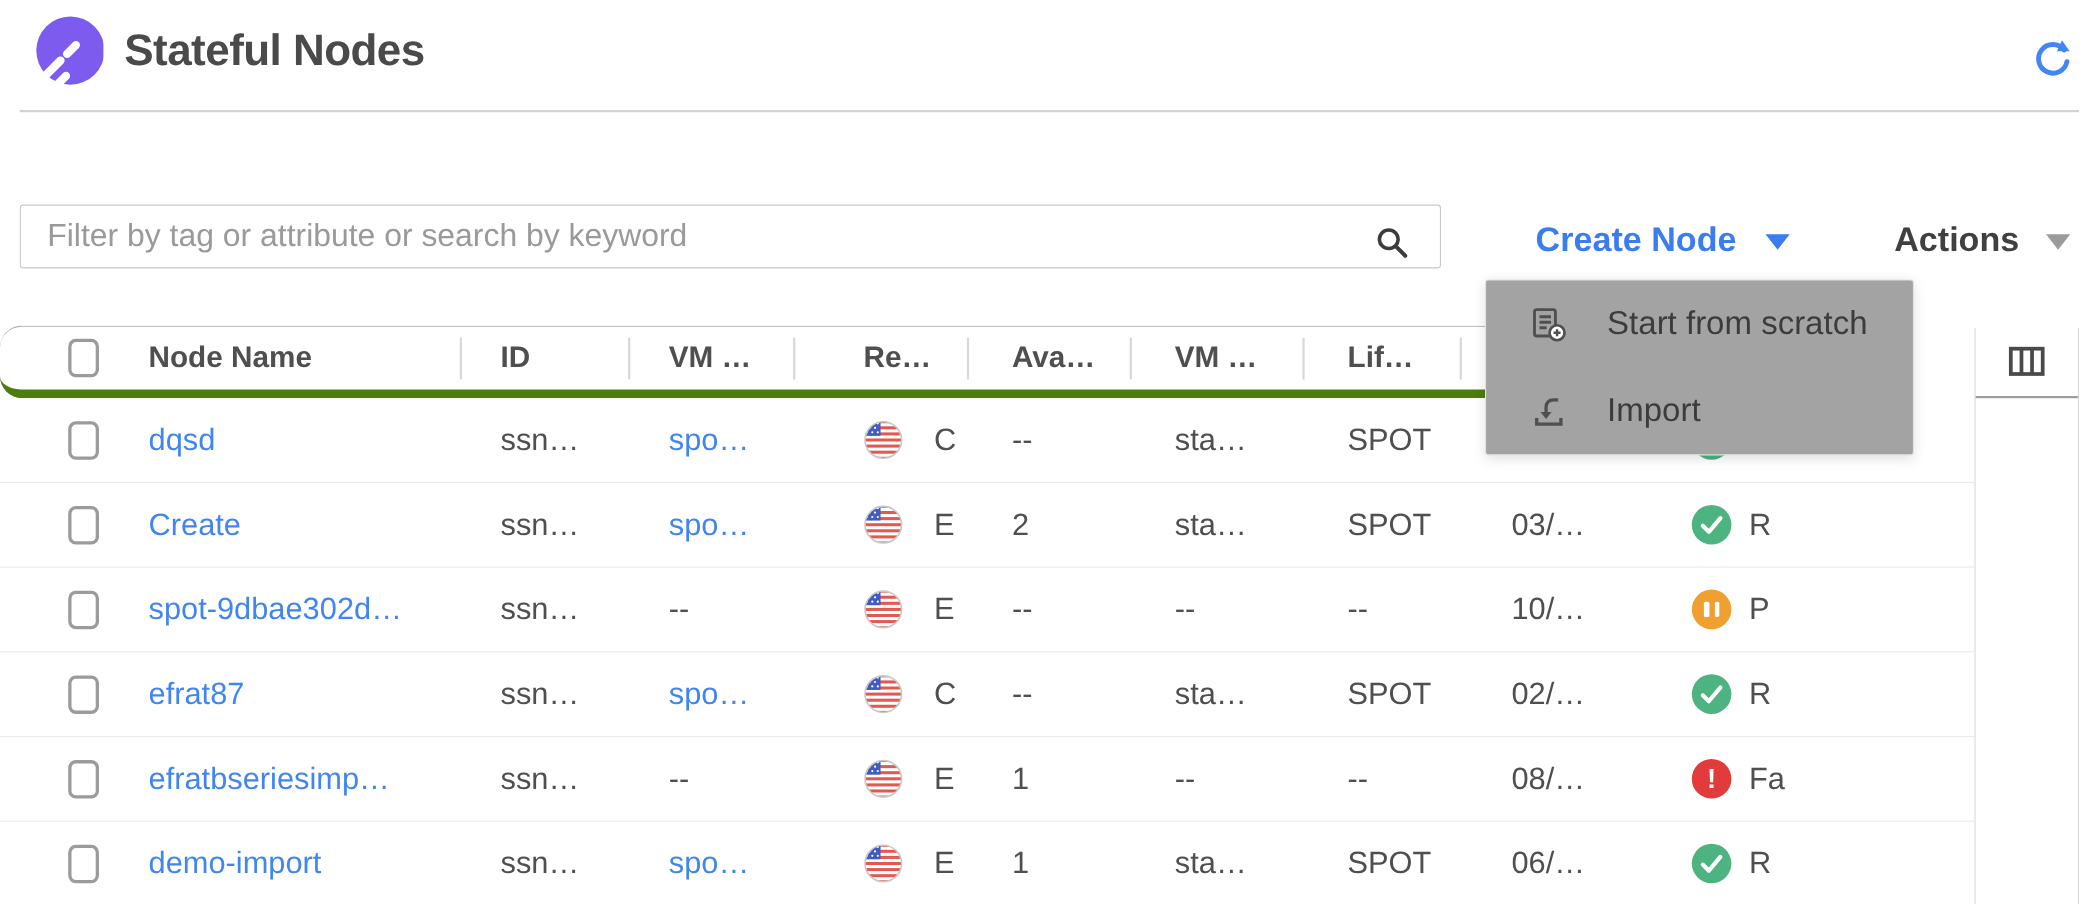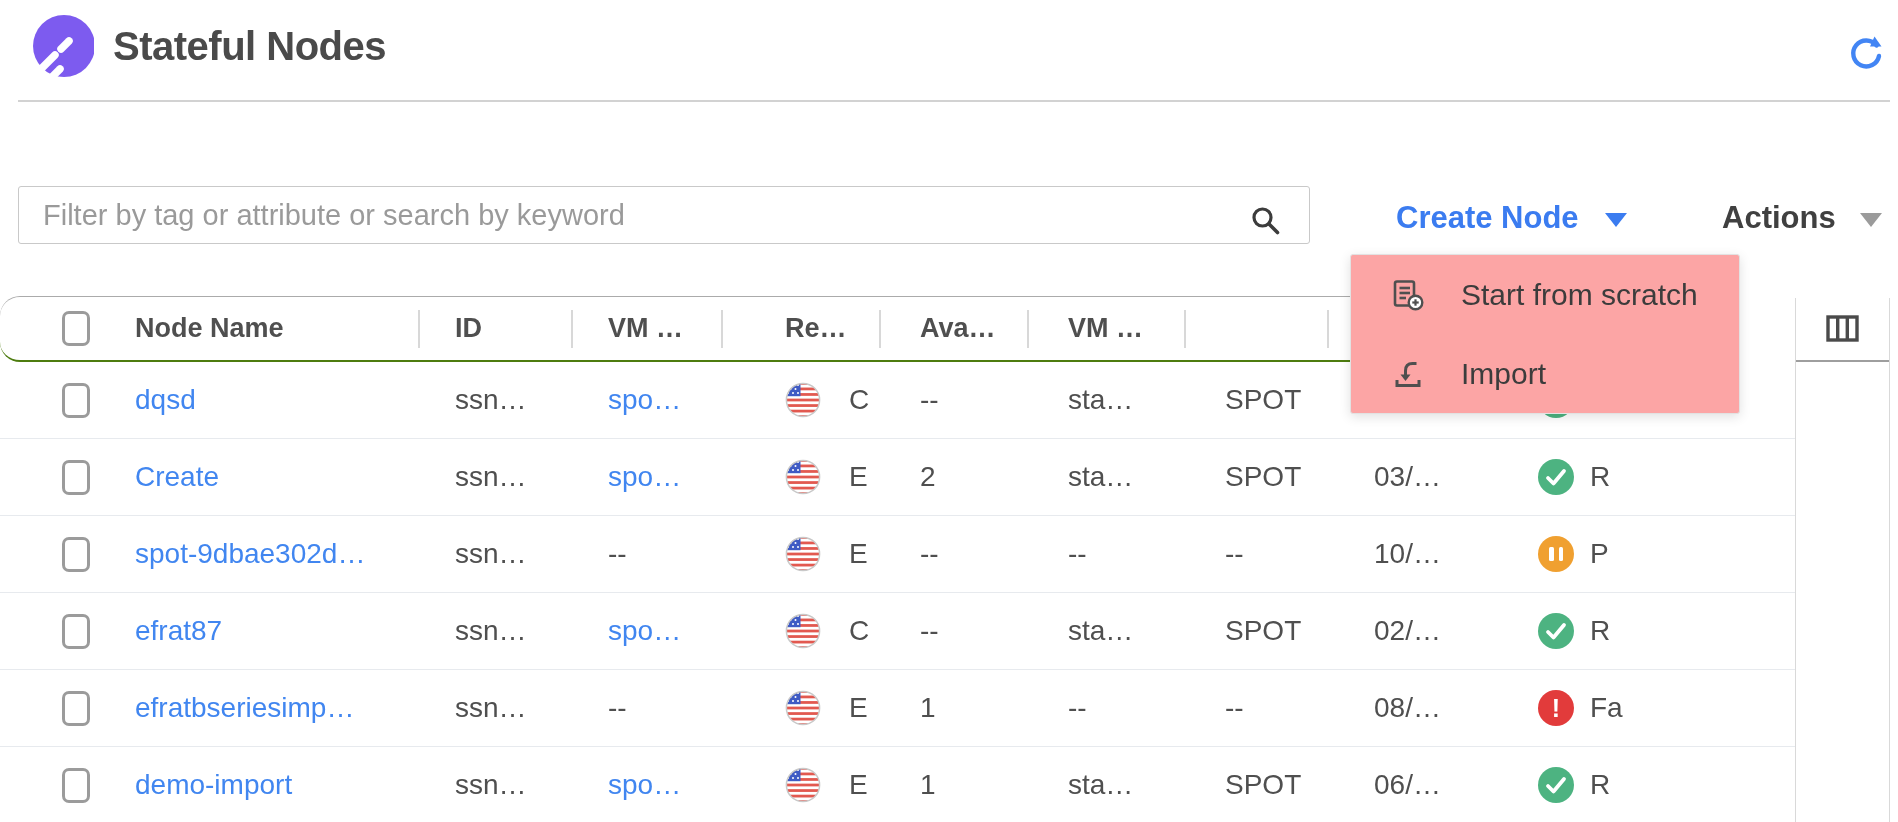--- a/index.html
+++ b/index.html
@@ -21,30 +21,30 @@
 
   .tb-btn{position:absolute;top:192px;height:52px;display:flex;align-items:center;background:none;border:none;padding:0;cursor:pointer;font-family:inherit;margin-left:28px;}
   .create-node{left:1368px;gap:26px;}
   .create-node .lbl{font-size:31px;font-weight:800;color:#3b7cf0;}
   .caret{width:0;height:0;border-left:11px solid transparent;border-right:11px solid transparent;border-top:14px solid #3b7cf0;margin-top:4px;}
   .actions{left:1694px;gap:24px;}
   .actions .lbl{font-size:31px;font-weight:700;color:#404040;}
   .actions .caret{border-top-color:#9b9b9b;}
 
   
-  .menu{position:absolute;left:1350px;top:254px;width:388px;background:#fca5a5;border:1px solid #e2e2e2;border-radius:3px;
+  .menu{position:absolute;left:1350px;top:254px;width:388px;background:#a3a3a3;border:1px solid #e2e2e2;border-radius:3px;
     box-shadow:0 3px 12px rgba(0,0,0,.12);z-index:50;}
   .menu-item{height:79px;display:flex;align-items:center;gap:36px;padding-left:40px;cursor:pointer;}
   .menu-item .mi-label{font-size:30px;color:#3c3c3c;}
   .mi-icon{width:34px;height:34px;flex:0 0 34px;}
 
   
   .grid{display:grid;grid-template-columns:118px 300px 153px 150px 158px 148px 157px 143px 205px 263px;align-items:center;}
   .thead{position:absolute;left:0;top:296px;width:1664px;height:66px;box-sizing:border-box;
-    border-top:1.5px solid #ababab;border-bottom:2px solid #4d7c0f;border-radius:20px;}
+    border-top:1.5px solid #ababab;border-bottom:8px solid #4d7c0f;border-radius:20px;}
   .hc{position:relative;height:100%;display:flex;align-items:center;font-size:27px;font-weight:700;color:#4f4f4f;}
   .hc.sep::before{content:"";position:absolute;left:0;top:50%;transform:translateY(-50%);width:2px;height:38px;background:#d8d8d8;}
   .pl-name{padding-left:17px;} .pl-id{padding-left:37px;} .pl-vm{padding-left:37px;}
   .pl-re{padding-left:64px;} .pl-ava{padding-left:41px;} .pl-vm2{padding-left:41px;}
   .pl-lif{padding-left:41px;} .pl-date{padding-left:47px;} .pl-st{padding-left:6px;}
 
   .cb{width:28px;height:35px;box-sizing:border-box;border:3px solid #9b9b9b;border-radius:7px;margin-left:62px;background:#fff;cursor:pointer;}
 
   .tbody{position:absolute;left:0;top:362px;width:1890px;}
   .trow{height:77px;box-sizing:border-box;border-bottom:1px solid #e7eaee;}
@@ -142,20 +142,23 @@
       </div>
     <div class="hc sep pl-re">
         <span>Re…</span>
       </div>
     <div class="hc sep pl-ava">
         <span>Ava…</span>
       </div>
     <div class="hc sep pl-vm2">
         <span>VM …</span>
       </div>
+    <div class="hc sep pl-lif">
+        <span>Lif…</span>
+      </div>
     <div class="hc sep"></div>
     <div class="hc sep"></div>
   </div>
 
   <div class="tbody" id="tbody">
       <div class="trow grid k-running">
     <div class="hc">
           <span class="cb"></span>
         </div>
     <div class="cell link pl-name">dqsd</div>

